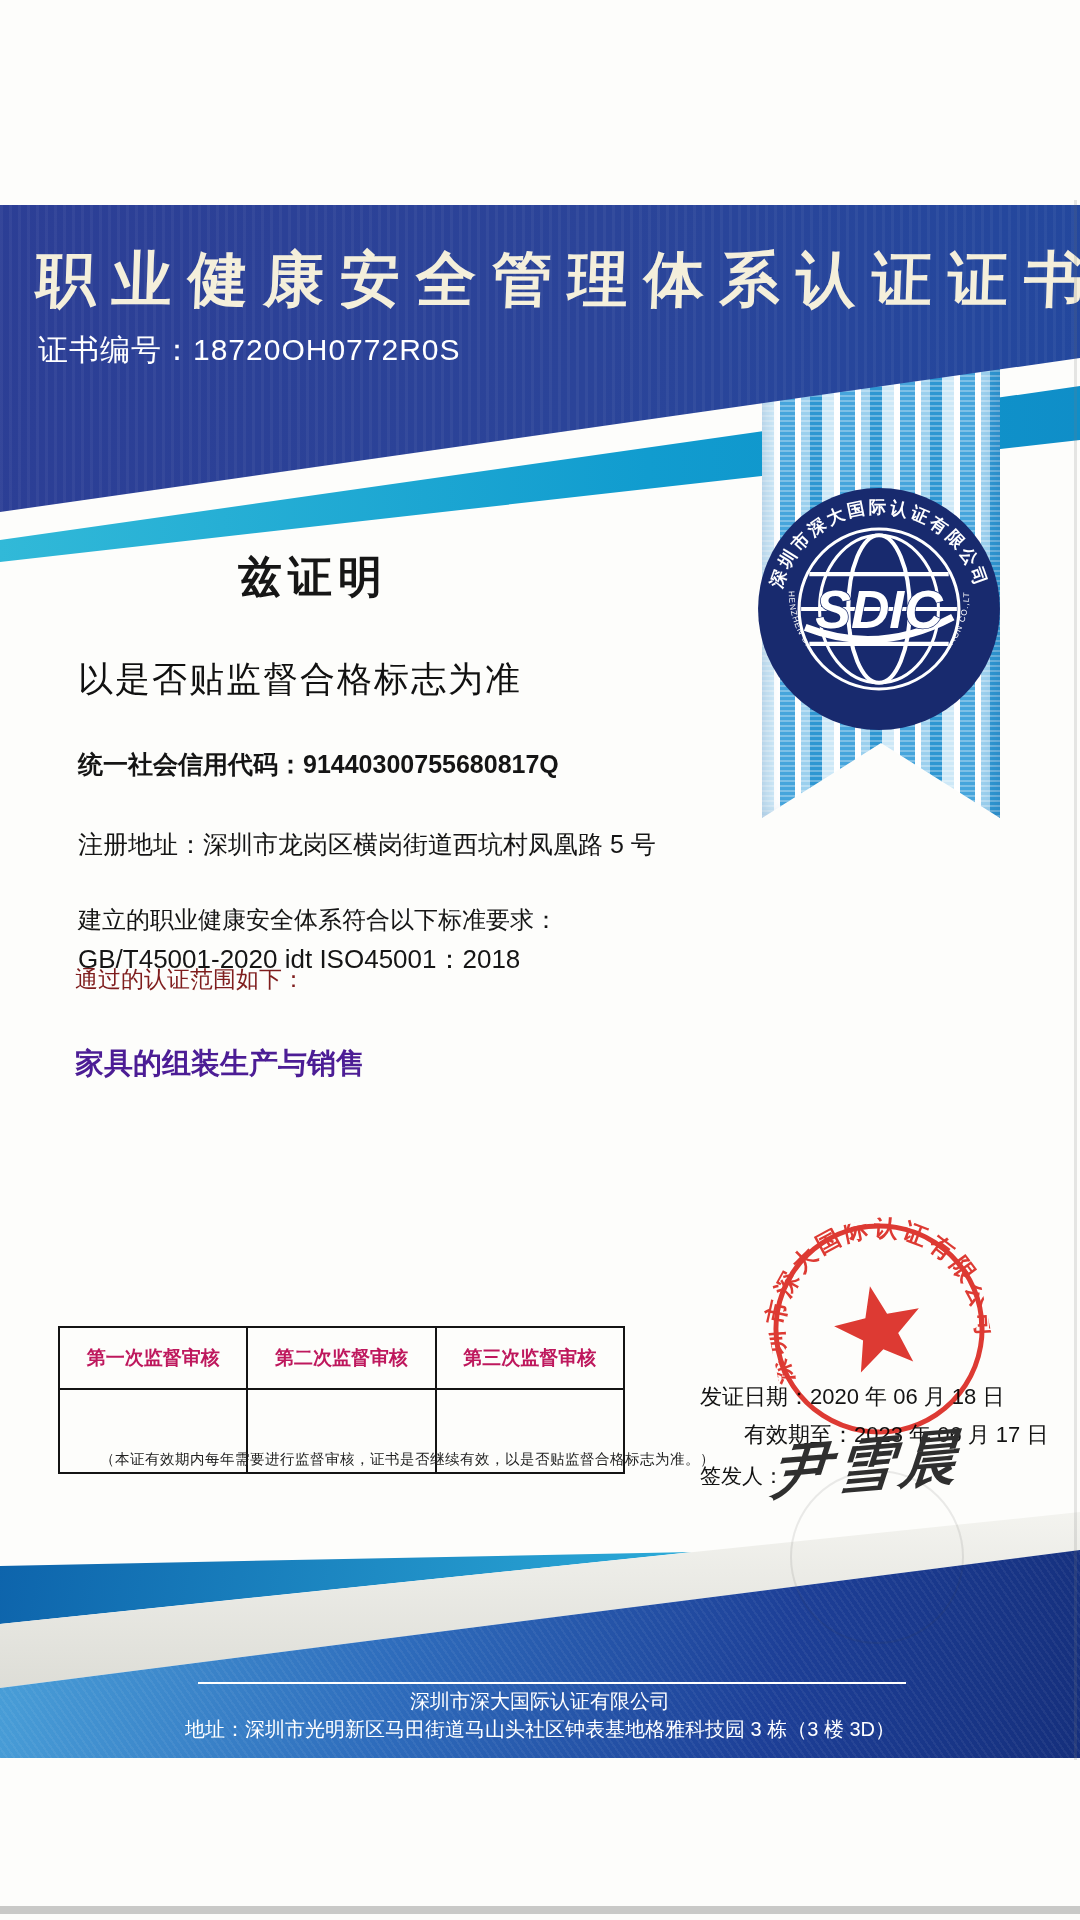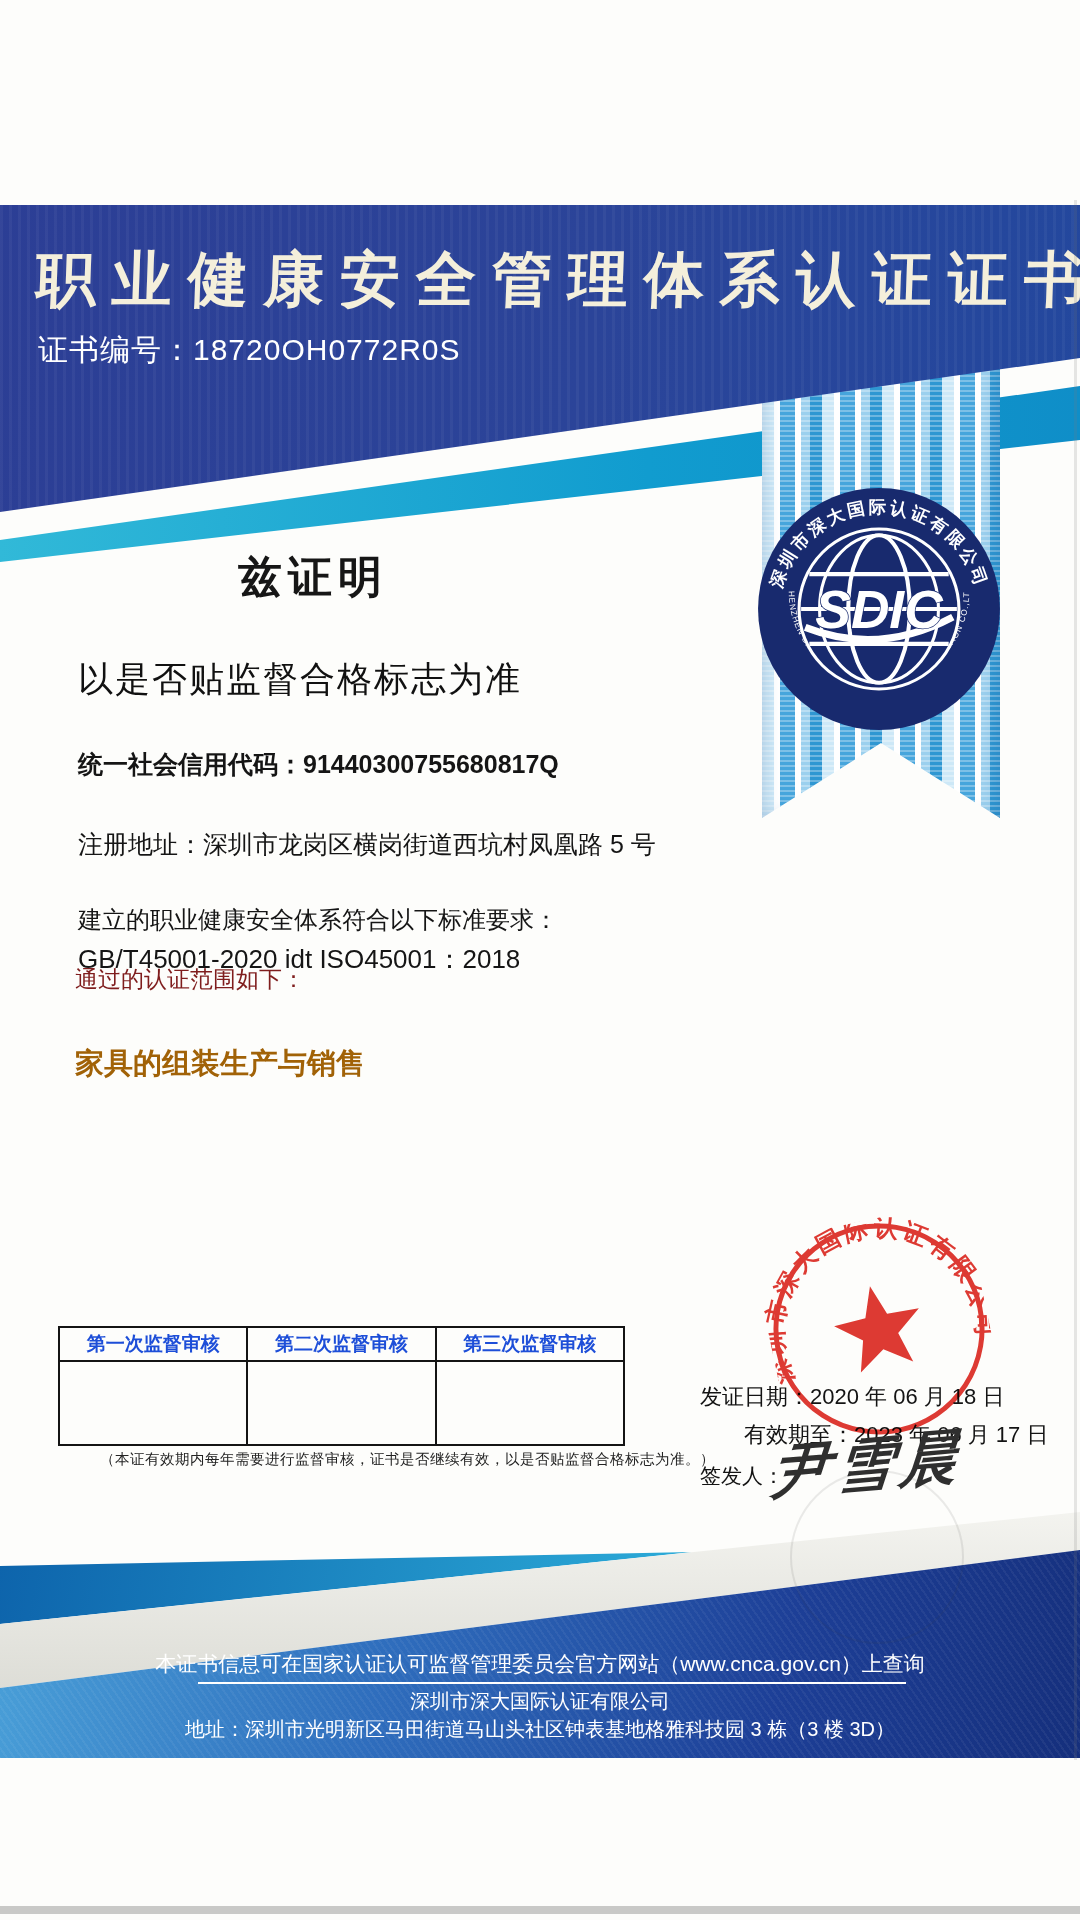--- a/index.html
+++ b/index.html
@@ -49,29 +49,29 @@
   .emblem{left:756px;top:486px;width:246px;height:246px;z-index:3;}
 
   
   .certify{left:238px;top:548px;z-index:5;font-size:44px;font-weight:600;letter-spacing:6px;color:#161616;}
   .company{left:78px;top:656px;z-index:5;font-size:35px;letter-spacing:2px;color:#111;}
   .line-credit{left:78px;top:748px;z-index:5;font-size:25px;color:#151515;font-weight:bold;}
   .line-address{left:78px;top:828px;z-index:5;font-size:25px;color:#151515;}
   .line-std-intro{left:78px;top:904px;z-index:5;font-size:24px;color:#151515;}
   .line-std-code{left:78px;top:942px;z-index:5;font-size:26px;color:#151515;}
   .line-scope-intro{left:75px;top:964px;z-index:5;font-size:23px;color:#7f1d1d;}
-  .line-scope{left:75px;top:1044px;z-index:5;font-size:29px;font-weight:600;color:#a16207;}
+  .line-scope{left:75px;top:1044px;z-index:5;font-size:29px;font-weight:600;color:#4c1d95;}
 
   
   .audit-table{
     left:58px;top:1326px;width:567px;z-index:5;
     border-collapse:collapse;table-layout:fixed;
   }
   .audit-table th,.audit-table td{border:2.5px solid #141414;}
-  .audit-table th{height:28px;font-size:19px;font-weight:700;color:#1d4ed8;text-align:center;padding:2px 0;}
+  .audit-table th{height:28px;font-size:19px;font-weight:700;color:#be185d;text-align:center;padding:16px 0;}
   .audit-table td{height:80px;}
   .table-note{
     left:100px;top:1450px;width:520px;z-index:5;text-align:center;
     font-size:14.5px;color:#232323;letter-spacing:.5px;white-space:nowrap;
   }
 
   
   .issue-date{left:700px;top:1382px;z-index:5;font-size:22px;color:#131313;white-space:nowrap;}
   .valid-until{left:700px;top:1420px;z-index:5;font-size:22px;color:#131313;white-space:nowrap;margin-left:44px;}
   .signer{left:700px;top:1462px;z-index:5;font-size:21px;color:#131313;}
@@ -209,21 +209,20 @@
     <text fill="#dd2b23" font-size="12.5" letter-spacing="3.5" font-family="Liberation Sans, sans-serif">
       <textPath href="#sealSerial" startOffset="50%" text-anchor="middle">4403050311795</textPath>
     </text>
   </svg>
 
   <div class="abs foot-cyan"></div>
   <div class="abs foot-silver"></div>
   <div class="abs foot-blue"></div>
   <div class="abs foot-hatch"></div>
   <div class="abs watermark-circle"></div>
-  <div class="abs foot-line foot-line1">本证书信息可在国家认证认可监督管理委员会官方网站（www.cnca.gov.cn）上查询</div>
   <div class="abs foot-underline"></div>
   <div class="abs foot-line foot-line2">深圳市深大国际认证有限公司</div>
   <div class="abs foot-line foot-line3">地址：深圳市光明新区马田街道马山头社区钟表基地格雅科技园 3 栋（3 楼 3D）</div>
 
   <div class="abs edge-bottom"></div>
   <div class="abs edge-right"></div>
 
 </div>
 
 </body></html>

